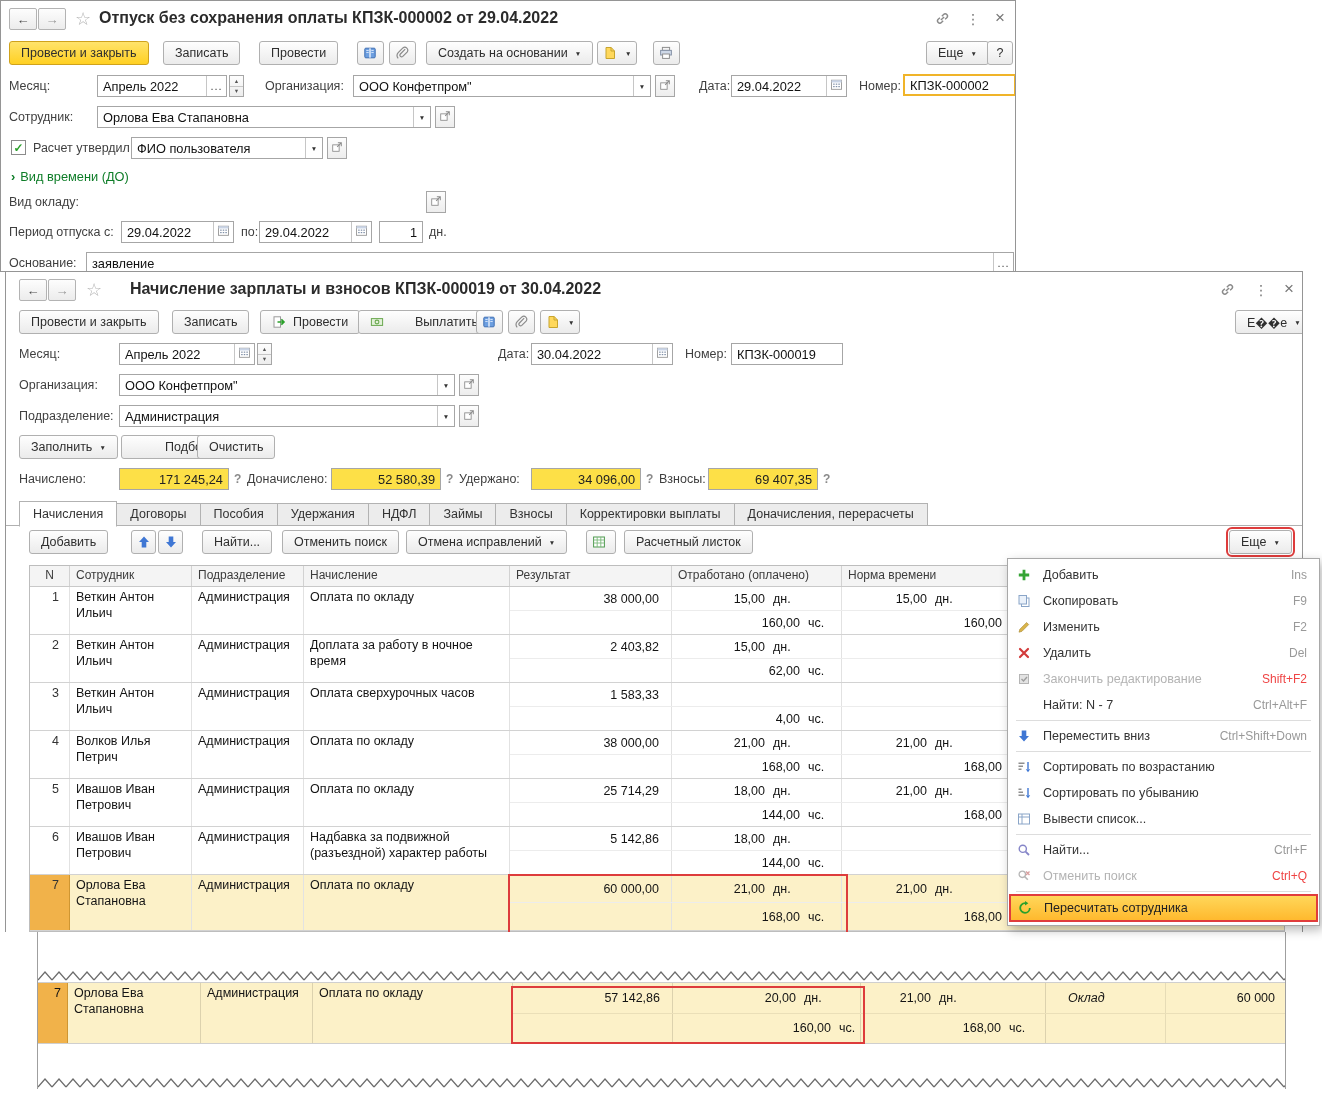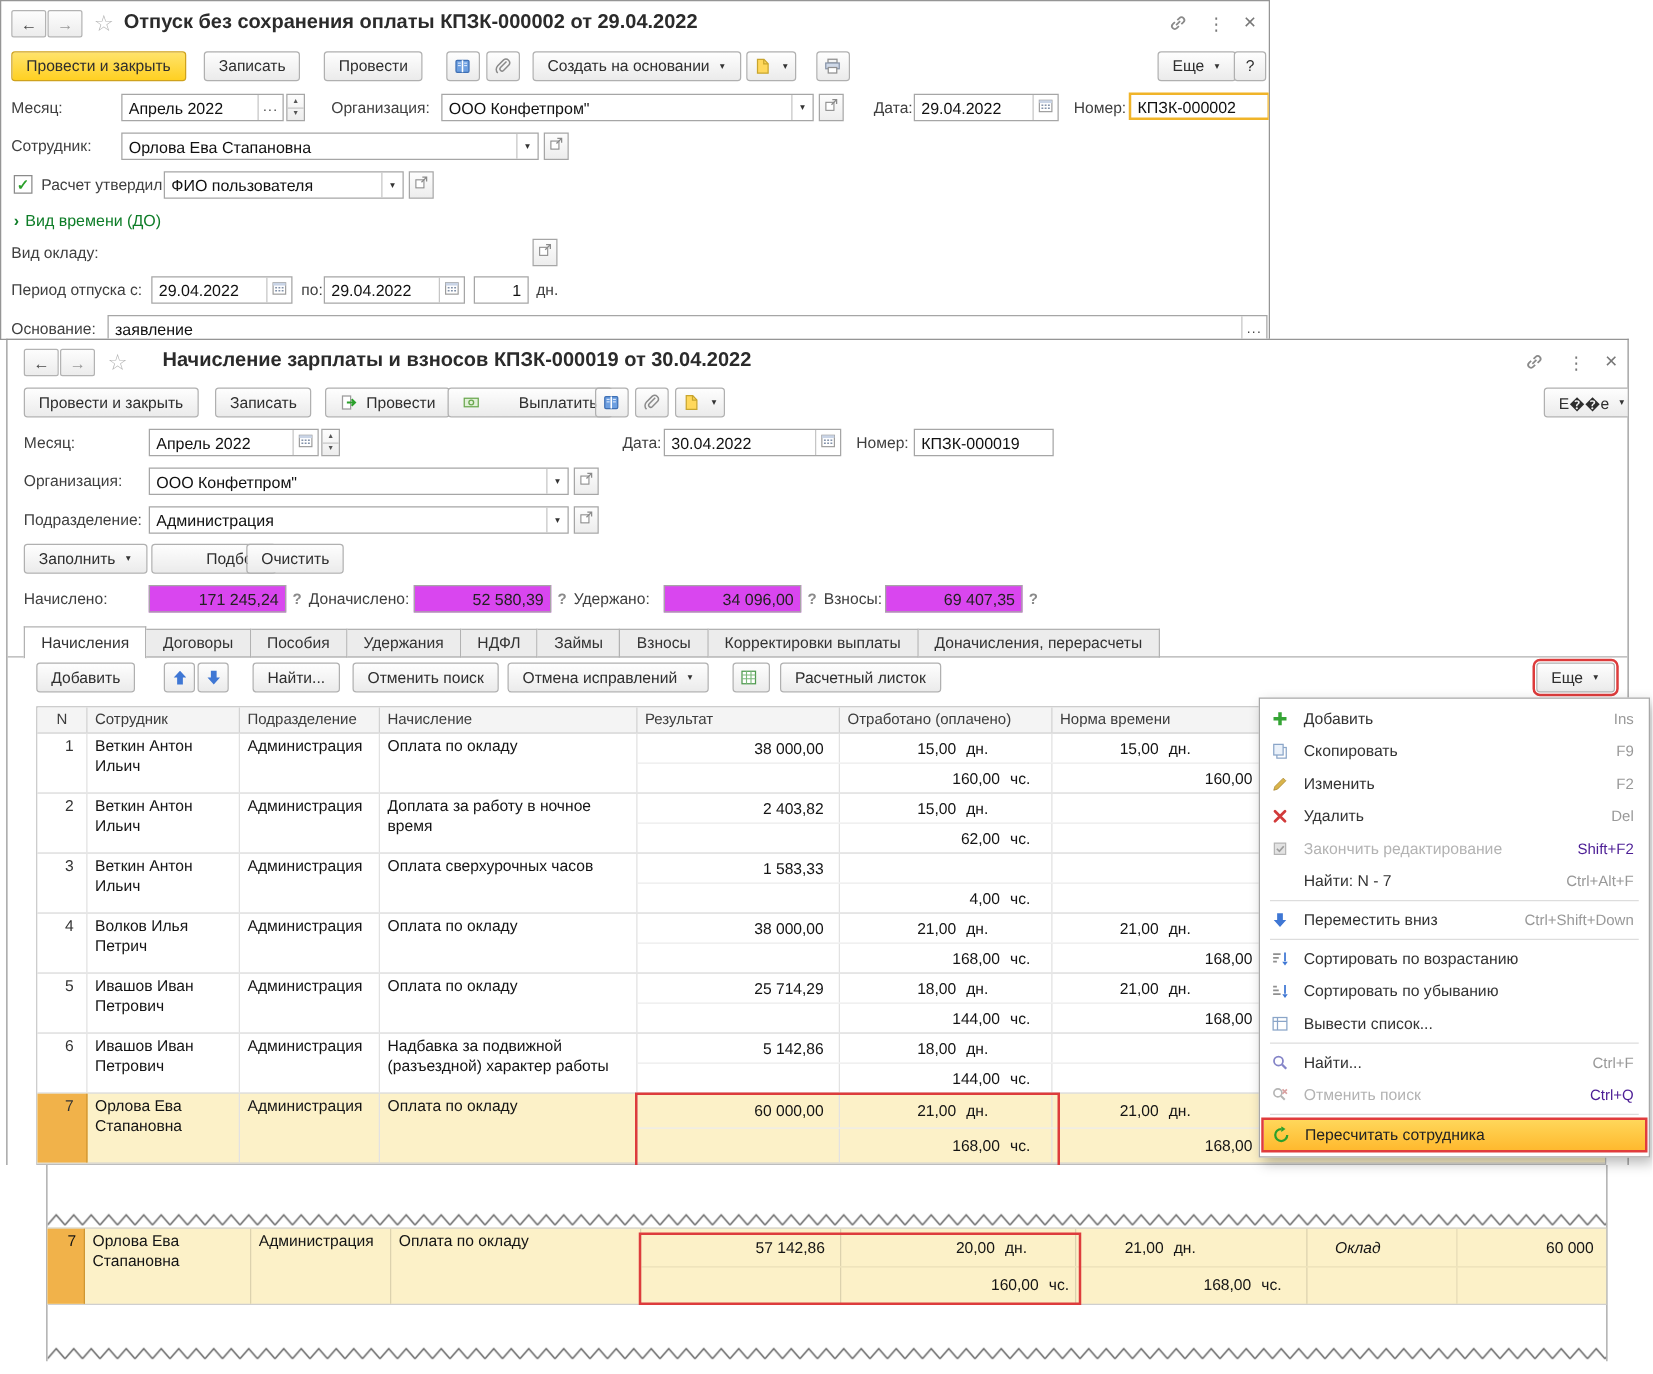--- a/index.html
+++ b/index.html
@@ -39,21 +39,21 @@
 .glink .chev{font-weight:bold;margin-right:5px;}
 
 #tabs{position:absolute;left:13px;top:228px;display:flex;align-items:flex-end;height:26px;z-index:3;}
 .tab{height:23px;line-height:21px;padding:0 13px;border:1px solid #b2b2b2;border-left:none;background:#ececec;font-size:12.5px;color:#333;white-space:nowrap;}
 .tab:first-child{border-left:1px solid #b2b2b2;}
 .tab.active{height:26px;line-height:24px;background:#fff;border-bottom:1px solid #fff;margin-bottom:-1px;}
 .panel-line{position:absolute;left:0;top:253px;width:100%;border-top:1px solid #b0b0b0;}
 
 .tgroup{position:absolute;top:0;display:flex;align-items:center;height:22px;}
 .tlab{font-size:12.5px;color:#3f3f3f;white-space:nowrap;}
-.tval{width:110px;height:22px;border:1px solid #a6a6a6;display:inline-flex;align-items:center;justify-content:flex-end;padding:0 5px;font-size:12.8px;background:#d946ef;}
+.tval{width:110px;height:22px;border:1px solid #a6a6a6;display:inline-flex;align-items:center;justify-content:flex-end;padding:0 5px;font-size:12.8px;background:#fde047;}
 .thint{margin-left:5px;color:#8a8a8a;font-weight:bold;font-size:12px;}
 
 .ttable{position:absolute;background:#fff;border:1px solid #bdbdbd;}
 .thead{display:flex;background:#f4f4f4;border-bottom:1px solid #c9c9c9;height:21px;font-size:12px;color:#3c3c3c;}
 .th{border-right:1px solid #d2d2d2;padding:2px 6px;white-space:nowrap;overflow:hidden;}
 .trow{display:flex;border-bottom:1px solid #d2d2d2;min-height:48px;position:relative;background:#fff;font-size:12.5px;color:#141414;}
 .c{border-right:1px solid #e2e2e2;padding:2px 6px;overflow:hidden;line-height:1.28;}
 .c.n{width:40px;text-align:right;padding-right:10px;color:#333;}
 .c.emp{width:122px;}
 .c.dept{width:112px;}
@@ -75,21 +75,21 @@
 .trow.hl .c.n{background:#f1b24a;border-right-color:#cf9632;}
 .trow.redbox::after{content:"";position:absolute;left:478px;top:-1px;width:336px;height:calc(100% + 2px);border:2px solid #dd3c3c;pointer-events:none;}
 
 #ctx-menu{position:absolute;left:1007px;top:558px;width:313px;background:#fff;border:1px solid #a8a8a8;box-shadow:3px 4px 10px rgba(0,0,0,.28);padding:3px 0;z-index:9;}
 .mi{display:flex;align-items:center;height:26px;padding:0 12px 0 9px;font-size:12.6px;color:#333;}
 .mico{width:17px;height:15px;margin-right:9px;flex:none;display:flex;align-items:center;}
 .mico svg{width:14px;height:14px;}
 .mlabel{white-space:nowrap;}
 .mshort{margin-left:auto;color:#999;font-size:12px;padding-left:18px;}
 .mi.disabled{color:#b3b3b3;}
-.mi.disabled .mshort{color:#4c1d95;}
+.mi.disabled .mshort{color:#ef4444;}
 .msep{height:1px;background:#ddd;margin:2px 8px;}
 .mi.hl{background:linear-gradient(#ffd75a,#ffb92e);border:2px solid #e03c3c;margin:1px 1px 0;height:28px;padding-left:7px;color:#222;}
 
 #tear{position:absolute;left:37px;top:932px;width:1249px;height:157px;background:#fff;border-left:1px solid #9f9f9f;border-right:1px solid #9f9f9f;z-index:4;}
 .zig{position:absolute;left:0;pointer-events:none;}
 #fragment{position:absolute;left:0;top:50px;width:1247px;height:62px;display:flex;background:#fcf1c8;border-top:1px solid #cfcfcf;border-bottom:1px solid #cfcfcf;font-size:12.5px;color:#141414;}
 .fc{border-right:1px solid #dcd2ae;padding:2px 6px;overflow:hidden;line-height:1.28;}
 .fc.fn{width:30px;background:#f1b24a;text-align:right;border-right-color:#cf9632;}
 .fc.femp{width:133px;}
 .fc.fdept{width:112px;}

